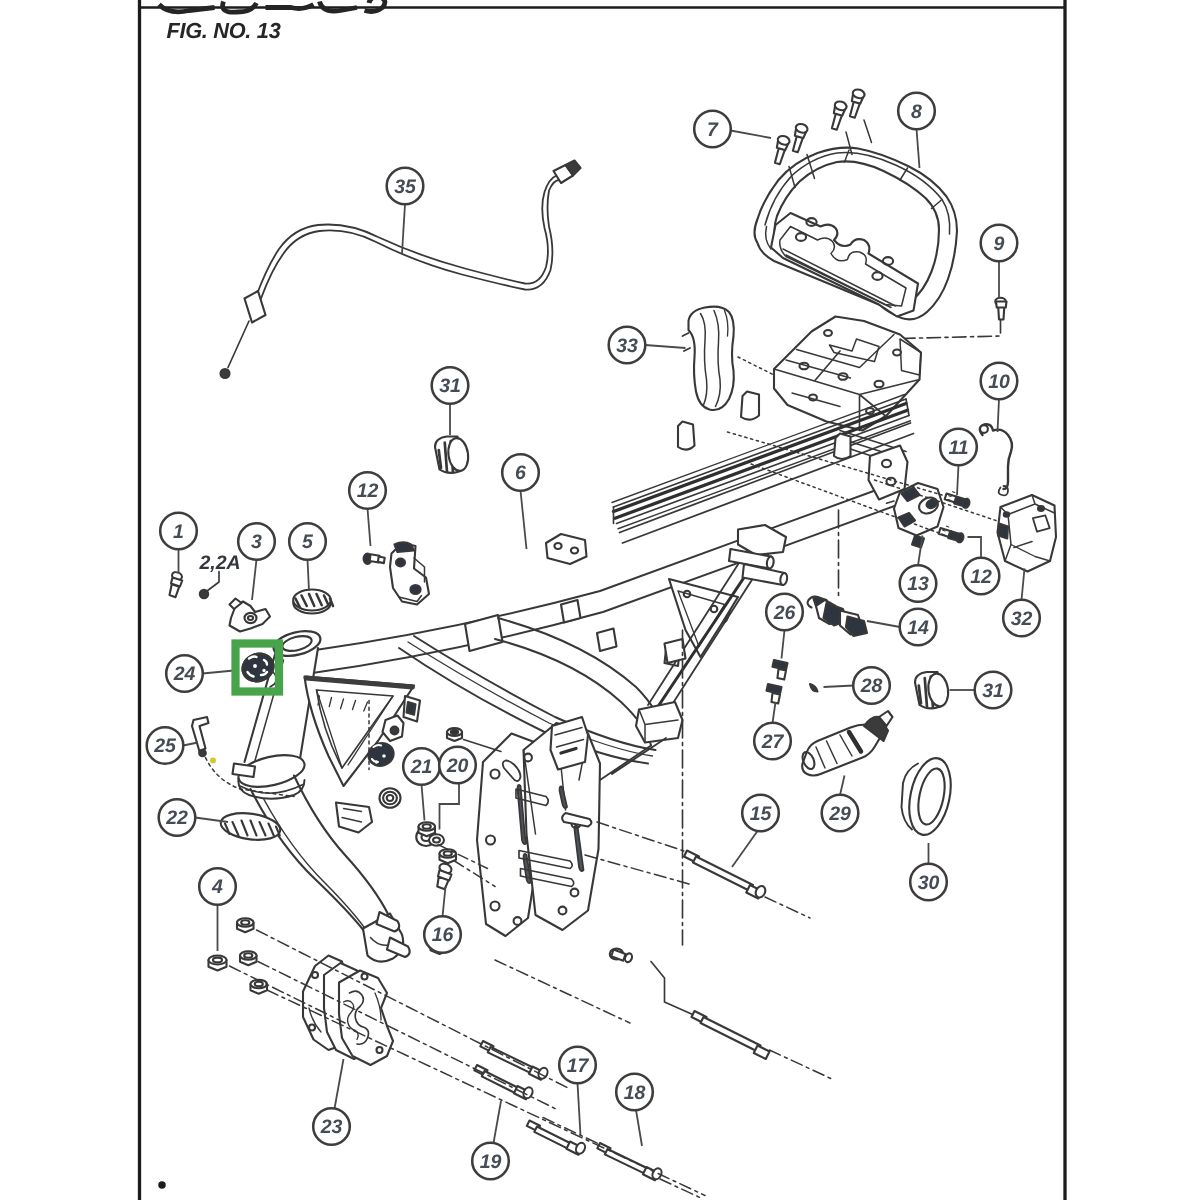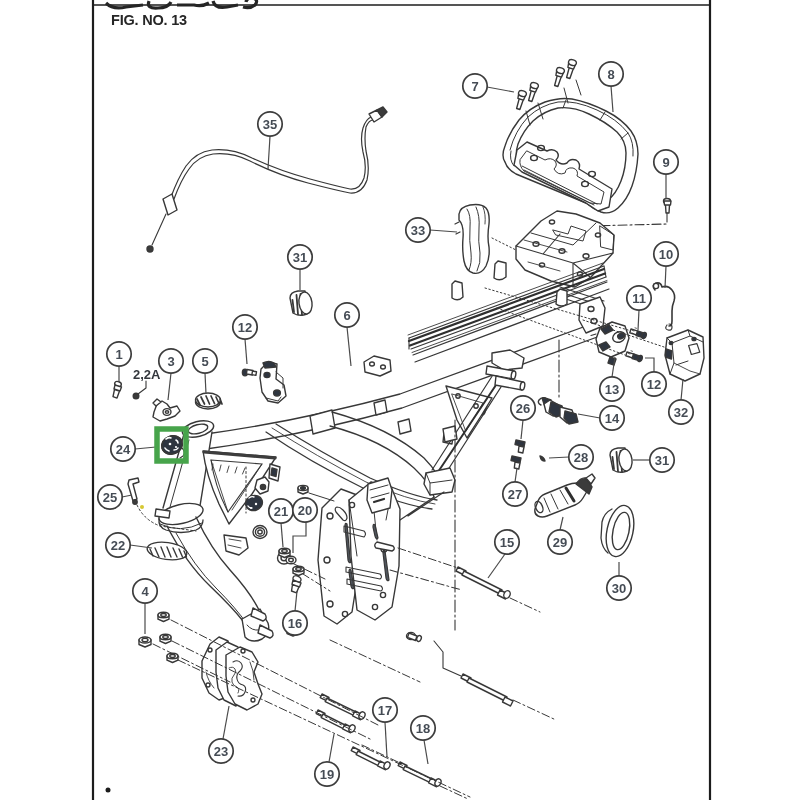--- a/index.html
+++ b/index.html
@@ -1,16 +1,16 @@
 <!DOCTYPE html>
 <html><head>
 <meta charset="utf-8">
 <style>
   html,body{margin:0;padding:0;background:#ffffff;}
-  #page{width:800px;height:800px;position:relative;background:#bef264;overflow:hidden;}
+  #page{width:800px;height:800px;position:relative;background:#bef264;overflow:hidden;font-style:italic;}
   svg{position:absolute;top:0;left:0;}
   text{font-family:"Liberation Sans", sans-serif;}
 </style>
 </head>
 <body>
 <div id="page">
 <svg width="800" height="800" viewBox="0 0 800 800">
 <defs>
 <g id="callout">
   <circle cx="0" cy="0" r="12.2" fill="#ffffff" stroke="#3d3d3d" stroke-width="1.7"></circle>

